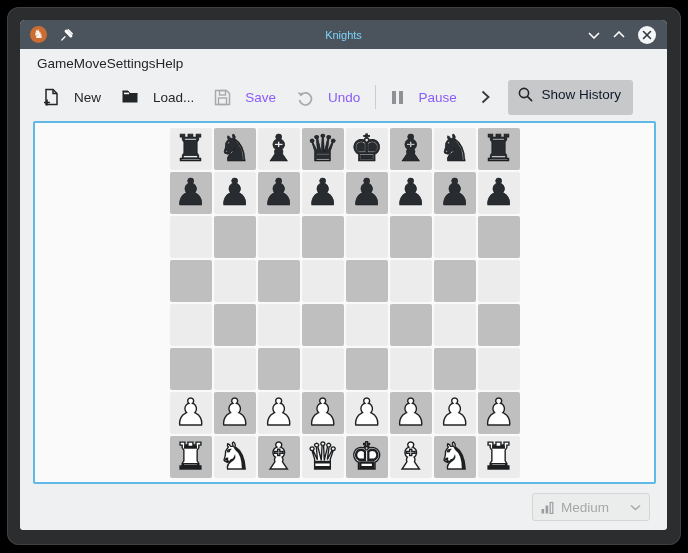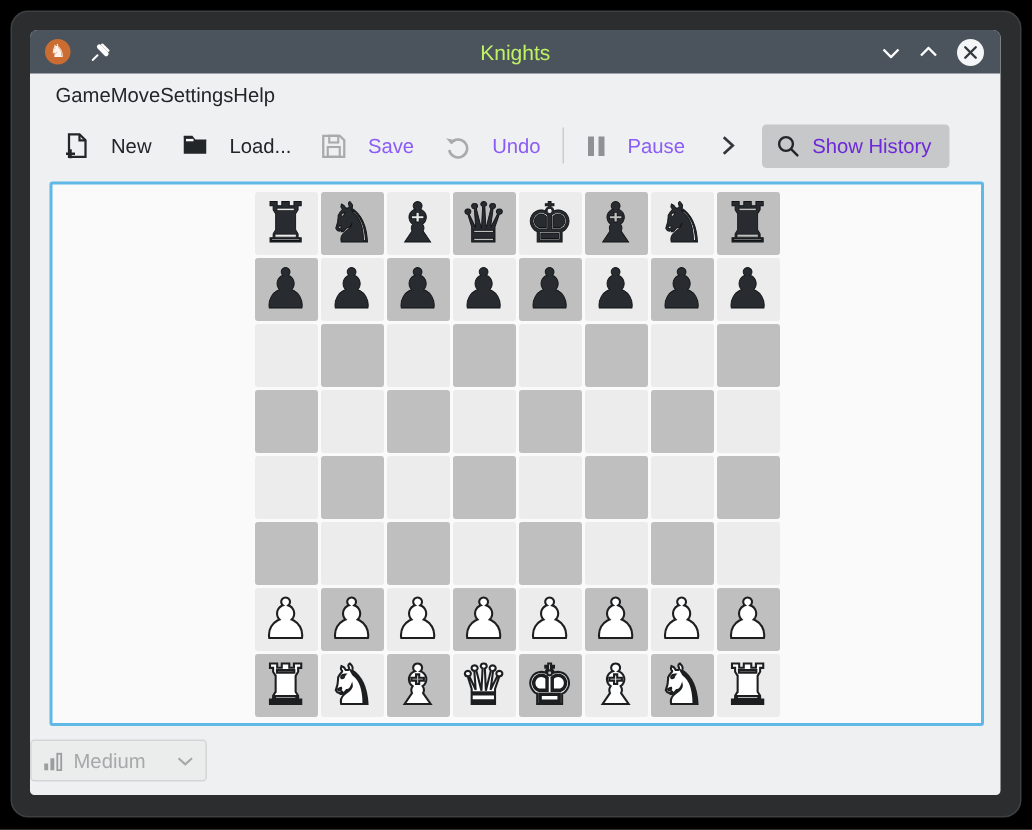--- a/index.html
+++ b/index.html
@@ -9,54 +9,54 @@
     border-radius:12px;box-shadow:inset 0 0 0 1px #3d3f41, 0 0 6px rgba(0,0,0,.8);}
   .window{position:absolute;left:20px;top:20px;width:647px;height:510px;background:#eff0f1;
     border-radius:5px 5px 3px 3px;overflow:hidden;display:flex;flex-direction:column;}
   
   .titlebar{position:relative;height:29px;flex:0 0 29px;background:var(--titlebar,#4b545c);
     display:flex;align-items:center;}
   .titlebar .left{display:flex;align-items:center;gap:13px;padding-left:10px;}
   .app-icon{width:17px;height:17px;border-radius:50%;background:#cb6d33;color:#fdf3ec;
     display:flex;align-items:center;justify-content:center;font-size:12px;line-height:17px;
     font-family:"DejaVu Sans",sans-serif;}
-  .title{position:absolute;left:0;right:0;text-align:center;color:#bef264;font-size:14px;}
+  .title{position:absolute;left:0;right:0;text-align:center;color:#7dd3fc;font-size:11px;}
   .controls{margin-left:auto;display:flex;align-items:center;gap:13px;padding-right:11px;z-index:2;}
   .ctl{display:flex;align-items:center;justify-content:center;cursor:default;}
   .close-btn{width:18px;height:18px;border-radius:50%;background:#f4f5f6;}
   
   .menubar{height:28px;flex:0 0 28px;display:flex;align-items:center;padding-left:17px;
     font-size:13.5px;color:#232629;}
   .menu-item{cursor:default;}
   
   .toolbar{height:40px;flex:0 0 40px;display:flex;align-items:center;padding:0 14px 0 17px;
     font-size:13.5px;color:#232629;}
   .tbtn{display:flex;align-items:center;gap:14px;padding:5px 6px;border-radius:3px;white-space:nowrap;}
   .tbtn + .tbtn{margin-left:8px;}
   .tbtn.disabled{color:#8b5cf6;}
   .tsep{width:1px;height:24px;background:#caccce;margin:0 9px;}
   .spacer{flex:1;}
   .overflow{padding:4px 6px;margin-right:12px;display:flex;align-items:center;}
   .history-btn{display:flex;align-items:center;gap:7px;background:#c6c8c9;border-radius:3px;
-    padding:6px 12px 6px 9px;color:#6d28d9;margin-right:20px;}
+    padding:6px 12px 12px 9px;color:#0f172a;margin-right:20px;}
   .icon{display:inline-flex;align-items:center;justify-content:center;}
   
   .board-panel{flex:0 0 359px;margin:4px 11px 0 13px;background:#fafafa;
     border:2px solid var(--board-border,#5fb8e6);border-radius:2px;
     display:flex;align-items:center;justify-content:center;}
   .chess-board{display:grid;grid-template-columns:repeat(8,42px);grid-template-rows:repeat(8,42px);
     gap:2px;}
   .square{width:42px;height:42px;border-radius:2px;display:flex;align-items:center;justify-content:center;}
   .square.light{background:var(--sq-light,#ececec);}
   .square.dark{background:var(--sq-dark,#bfbfbf);}
   .piece{font-family:"DejaVu Sans",sans-serif;font-size:37px;line-height:42px;user-select:none;}
   .piece.black{color:#282c30;-webkit-text-stroke:0.6px #101214;}
   .piece.white{color:#ffffff;-webkit-text-stroke:1.4px #1c1e20;}
   
-  .bottombar{flex:1;display:flex;align-items:center;padding-right:17px;}
+  .bottombar{flex:1;display:flex;align-items:center;justify-content:flex-end;padding-right:17px;}
   .difficulty{display:flex;align-items:center;gap:7px;width:118px;height:28px;background:#ebecec;
     border:1px solid #d4d5d6;border-radius:3px;padding:0 8px;color:#a6a8a9;font-size:13.5px;box-sizing:border-box;}
   .difficulty .chev{margin-left:auto;}
   svg{display:block;}
 </style>
 </head>
 <body>
 
 <div class="stage">
   <div class="frame"></div>

